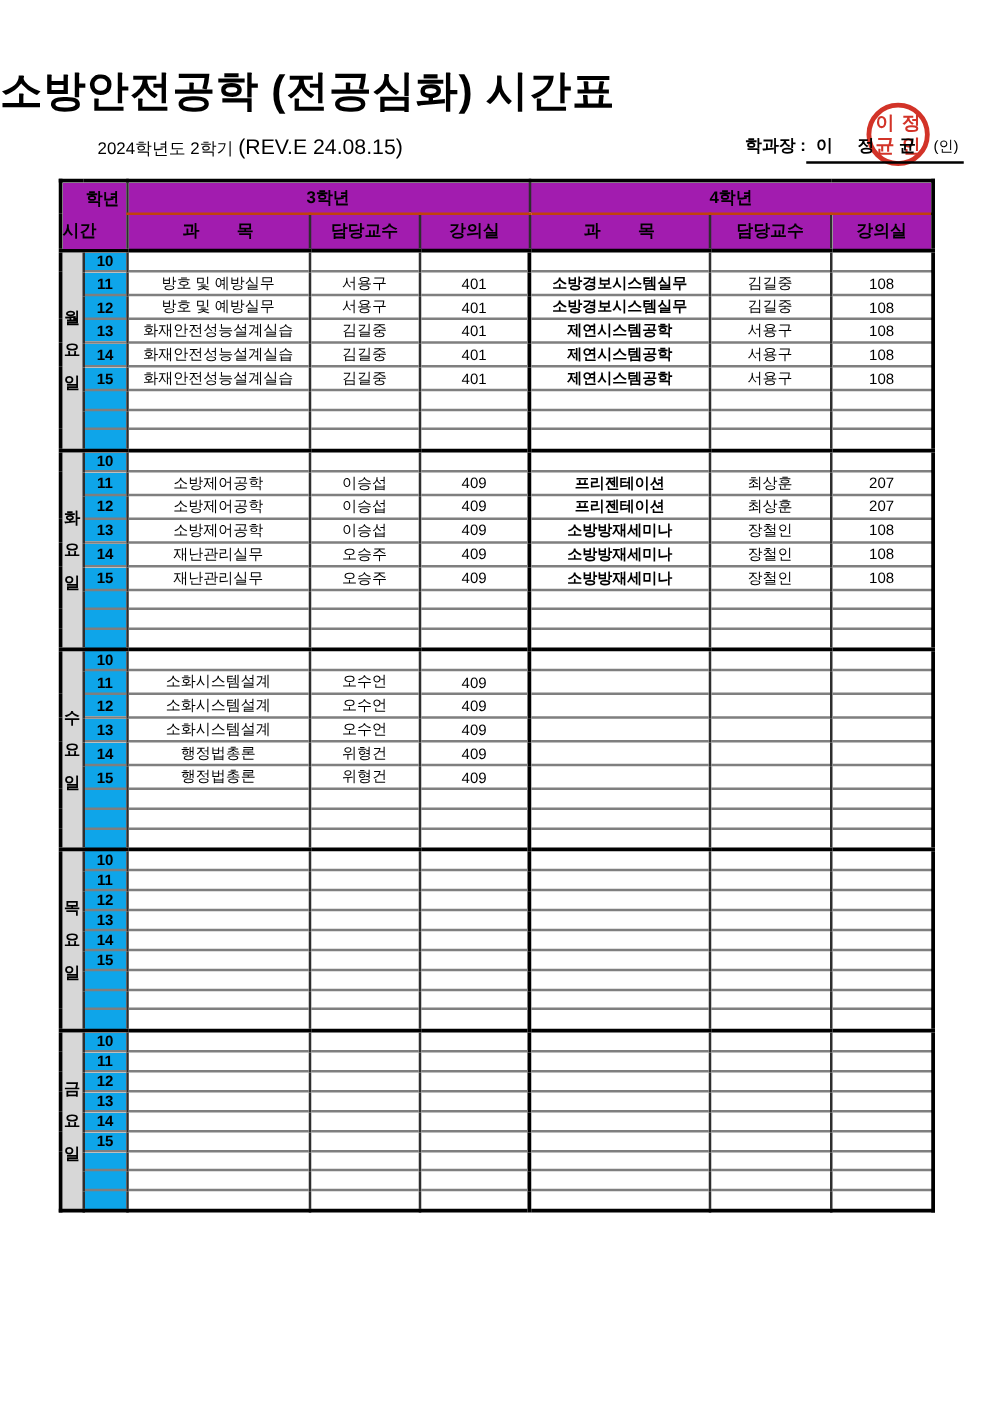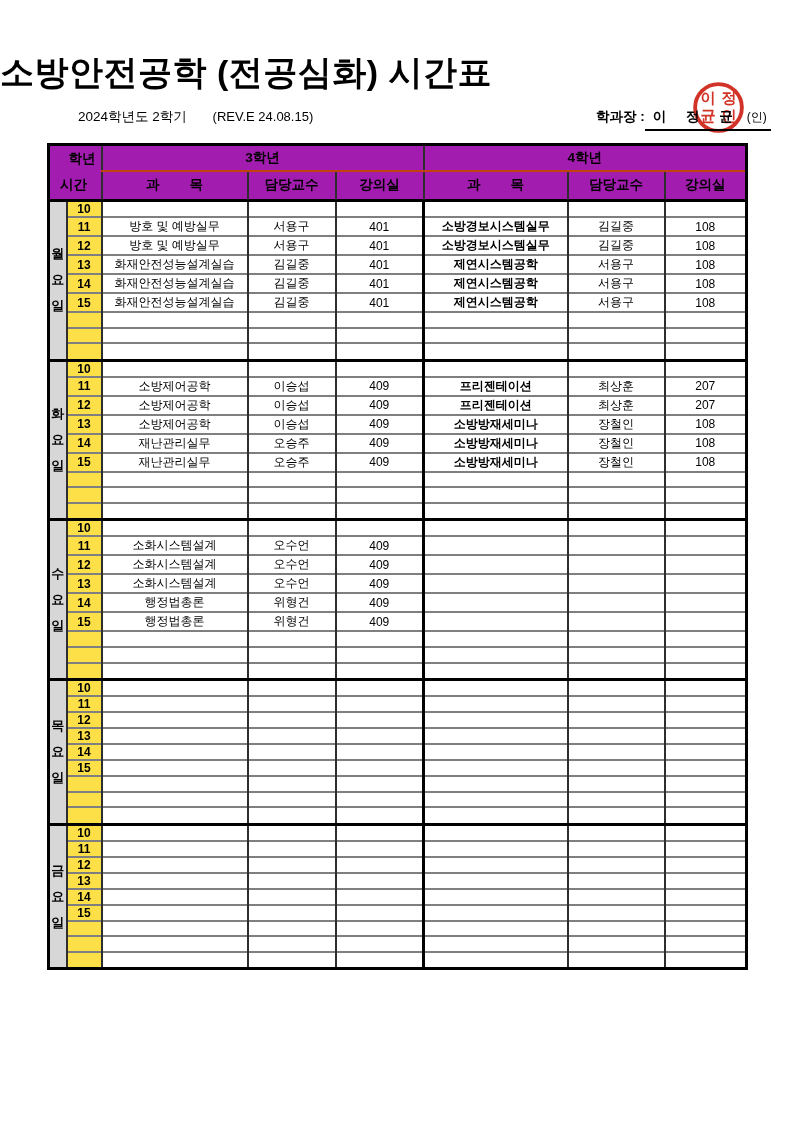--- a/index.html
+++ b/index.html
@@ -8,21 +8,21 @@
     width:793px; height:1121px; position:relative;
     font-family:"Liberation Sans","DejaVu Sans",sans-serif;
     color:#000;
   }
   .page-title {
     position:absolute; top:50px; left:0; width:100%;
     text-align:left; font-size:34px; font-weight:bold; letter-spacing:0.5px;
   }
   .meta-left { position:absolute; top:108px; left:78px; font-size:13.5px; white-space:nowrap; }
   .meta-left .semester { font-weight:normal; }
-  .meta-left .revision { font-weight:normal; margin-left:22px; font-size:13px; }
+  .meta-left .revision { font-weight:normal; font-size:17px; }
   .meta-right { position:absolute; top:108px; left:563px; font-size:13.5px; white-space:nowrap; }
   .meta-right .role { font-weight:bold;margin-left:33px; }
   .sig-line { display:inline-block; border-bottom:2px solid #000; padding:0 4px 3px 8px; margin-left:0; }
   .sig-name { font-weight:bold; letter-spacing:8px; }
   .seal-suffix { font-size:12px; letter-spacing:0; margin-left:6px; }
   .stamp { position:absolute; left:691px; top:80px; width:55px; height:55px; mix-blend-mode:multiply; opacity:0.95; }
 
   table.tt {
     position:absolute; left:47px; top:143px;
     width:698px; table-layout:fixed; border-collapse:collapse;
@@ -40,32 +40,32 @@
   .tt thead tr.hdr1 th.grade { border-bottom:2px solid #c2410c; }
   .tt thead { border-bottom:3px solid #000; }
   th.corner {
     position:relative; background:
       linear-gradient(to bottom right,
         #d7d7d7 calc(50% - 1px), #3a3a3a calc(50% - 1px),
         #3a3a3a calc(50% + 1px), #d7d7d7 calc(50% + 1px));
     font-size:12.5px;
   }
   th.corner .c-top { position:absolute; top:4px; right:5px; }
-  th.corner .c-bottom { position:absolute; bottom:5px; left:10px; }
+  th.corner .c-bottom { position:absolute; bottom:5px; left:0; }
   .tt th.sub { white-space:pre; }
 
   .tt tbody td { border-top:2px solid #7f7f7f; background:#fff; }
   .tt tbody tr { height:15.6px; }
   .tt tbody tr.day-end { height:17px; }
   .tt tbody tr.day-start td { border-top:3px solid #000; }
   .tt td.col-day {
     background:#d7d7d7; font-weight:bold; font-size:13px;
     line-height:26px; vertical-align:middle;
   }
-  .tt td.col-time { background:#fde047; font-weight:bold; font-size:12px; }
+  .tt td.col-time { background:#0ea5e9; font-weight:bold; font-size:12px; }
   .tt td.g4-start { border-left:3px solid #000;font-weight:bold; }
   .tt td.col-subj, .tt td.col-prof, .tt td.col-room { font-size:12px; }
 
   .stamp svg text {
     font-family:"Liberation Sans","DejaVu Sans",sans-serif;
     font-weight:bold;
   }
 </style>
 </head>
 <body>

